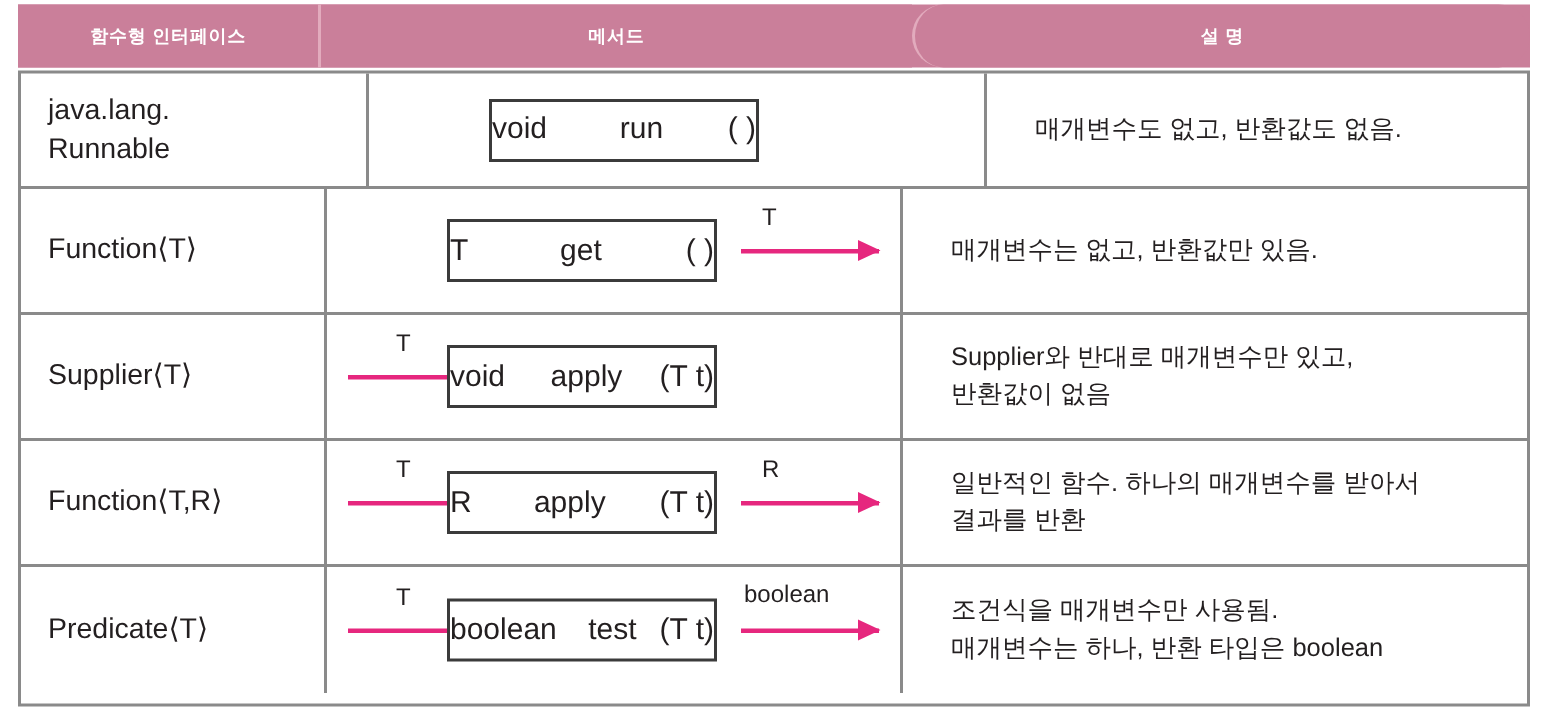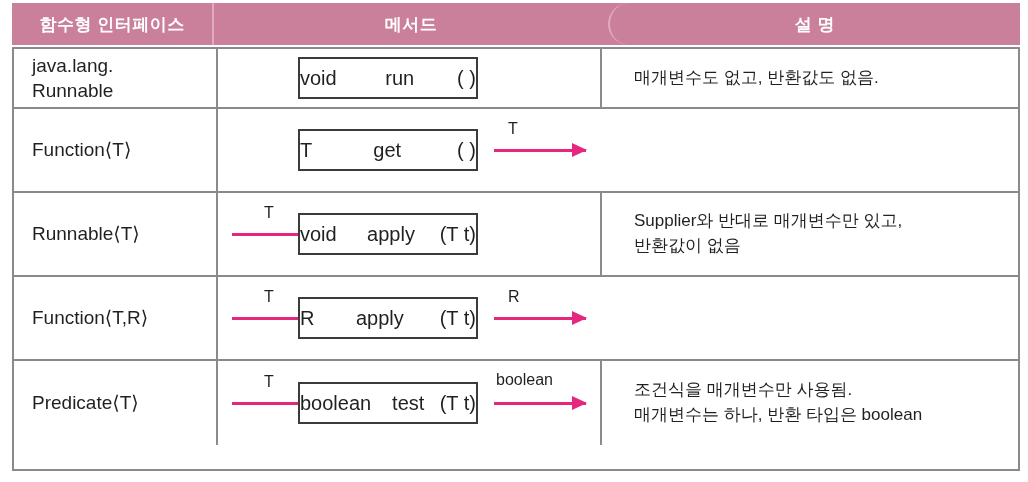--- a/index.html
+++ b/index.html
@@ -30,21 +30,21 @@
     width: 1008px;
     height: 42px;
     display: flex;
     background: #ca7f9a;
   }
   .th {
     display: flex;
     align-items: center;
     justify-content: center;
     color: #ffffff;
-    font-size: 17px;
+    font-size: 12px;
     font-weight: bold;
     letter-spacing: .5px;
     box-sizing: border-box;
     background: #ca7f9a;
   }
   .th-1 { width: 204px; }
   .th-2 { width: 403px; border-left: 2px solid #e2abbd; }
   .th-3 { width: 420px; border-left: 2px solid #e2abbd; border-radius: 21px; }
 
   
@@ -58,21 +58,21 @@
     border: 2px solid #8a8a8a;
     background: #ffffff;
   }
   .row {
     display: flex;
     box-sizing: border-box;
     border-bottom: 2px solid #8a8a8a;
     height: 84px;
   }
   .row:last-child { border-bottom: none; height: 84px; }
-  .row-1 { height: 60px; }
+  .row-1 { height: 77px; gap: 28px; }
 
   .cell {
     box-sizing: border-box;
     position: relative;
     display: flex;
     align-items: center;
   }
   .c-iface {
     width: 202px;
     padding-left: 18px;
@@ -184,25 +184,26 @@
       <div class="cell c-iface">
         <span>Function⟨T⟩</span>
       </div>
       <div class="cell c-method">
         <div class="diagram">
           <div class="mbox"><span>T </span><b>get</b><span>( )</span></div>
           <div class="arrow out"></div>
           <div class="alabel out">T</div>
         </div>
       </div>
-    </div>
-
-    <div class="row">
-      <div class="cell c-iface">
-        <span>Runnable⟨T⟩</span>
+      <div class="cell c-desc">매개변수는 없고, 반환값만 있음.</div>
+    </div>
+
+    <div class="row">
+      <div class="cell c-iface">
+        <span>Supplier⟨T⟩</span>
       </div>
       <div class="cell c-method">
         <div class="diagram">
           <div class="mbox"><span>void </span><b>apply</b><span>(T t)</span></div>
           <div class="arrow in"></div>
           <div class="alabel in">T</div>
         </div>
       </div>
       <div class="cell c-desc">Supplier와 반대로 매개변수만 있고,
 반환값이 없음</div>
@@ -214,20 +215,22 @@
       </div>
       <div class="cell c-method">
         <div class="diagram">
           <div class="mbox"><span>R </span><b>apply</b><span>(T t)</span></div>
           <div class="arrow in"></div>
           <div class="alabel in">T</div>
           <div class="arrow out"></div>
           <div class="alabel out">R</div>
         </div>
       </div>
+      <div class="cell c-desc">일반적인 함수. 하나의 매개변수를 받아서
+결과를 반환</div>
     </div>
 
     <div class="row">
       <div class="cell c-iface">
         <span>Predicate⟨T⟩</span>
       </div>
       <div class="cell c-method">
         <div class="diagram">
           <div class="mbox"><span>boolean </span><b>test</b><span>(T t)</span></div>
           <div class="arrow in"></div>

